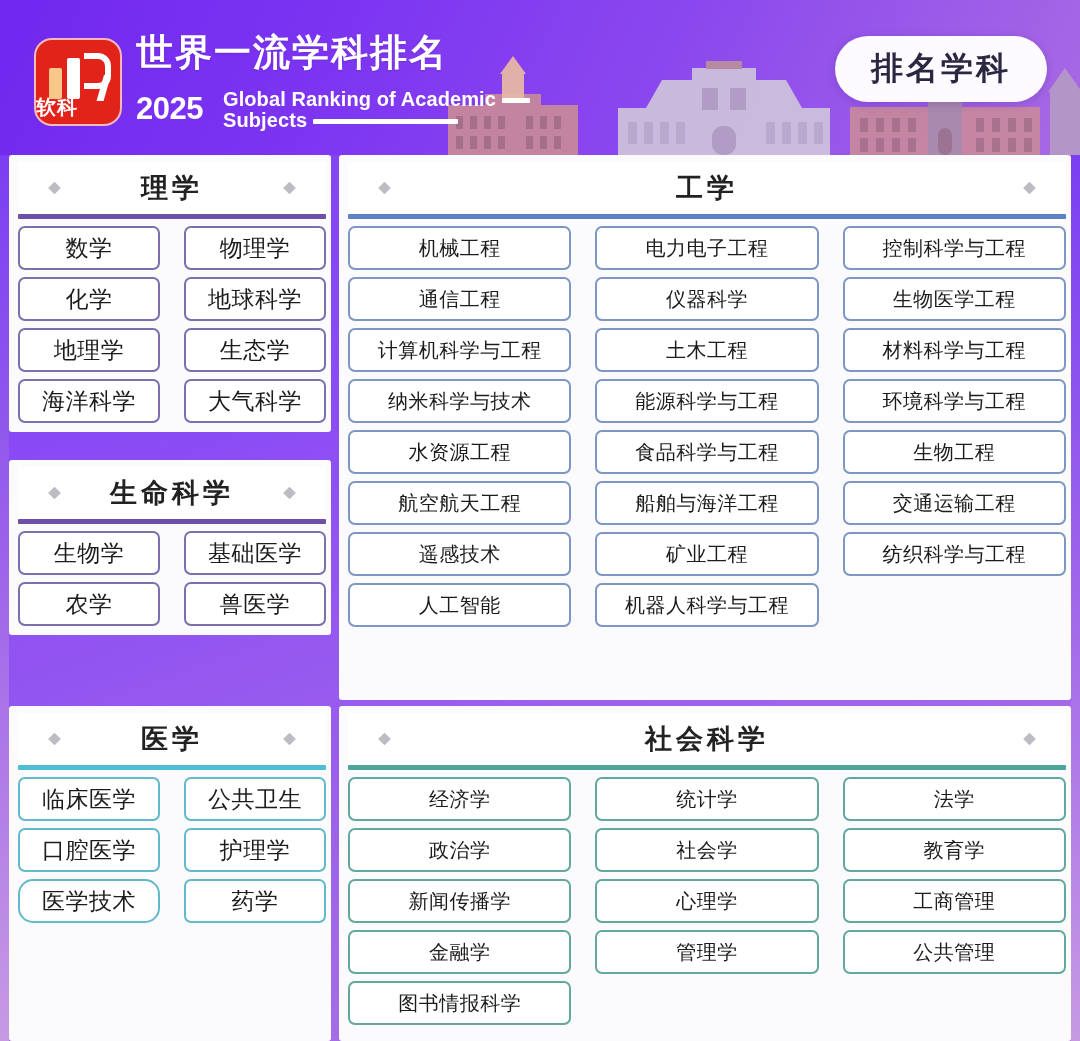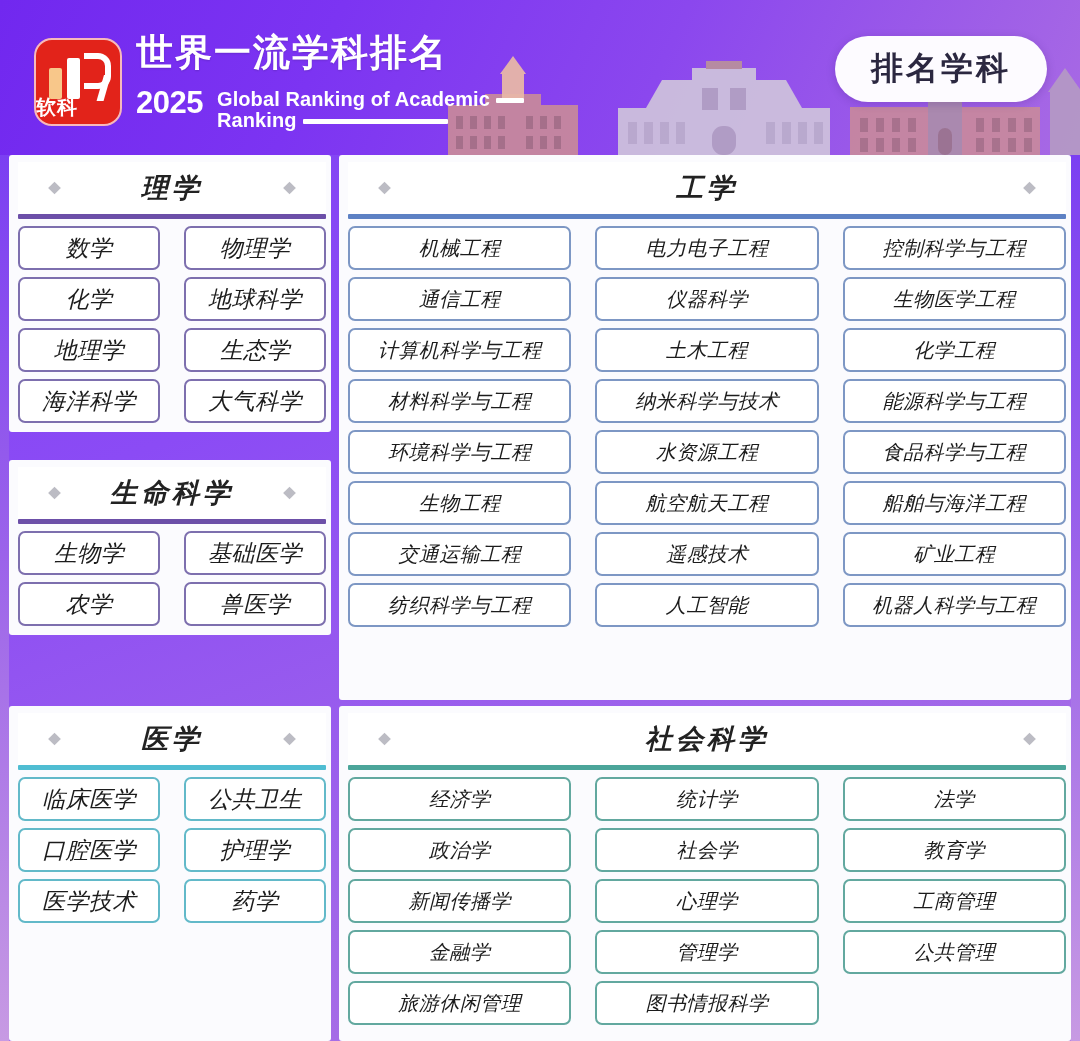--- a/index.html
+++ b/index.html
@@ -97,22 +97,22 @@
   .logo-text { color: #fff; }
   .logo-text .cn-title {
     font-size: 37px;
     font-weight: 700;
     letter-spacing: 2px;
     line-height: 1.08;
     text-shadow: 0 1px 2px rgba(0,0,0,.14);
   }
   .logo-sub {
     display: flex;
-    align-items: flex-start;
-    gap: 14px;
+    align-items: center;
+    gap: 20px;
     margin-top: 14px;
   }
   .logo-year {
     font-size: 31px;
     font-weight: 800;
     line-height: 1;
     letter-spacing: -0.5px;
   }
   .logo-en {
     font-size: 20px;
@@ -172,21 +172,20 @@
   }
 
   .col-left  { display: flex; flex-direction: column; gap: 6px; }
 
   .panel {
     background: #fbfbfe;
     border-radius: 3px;
     padding: 7px 5px 9px 9px;
     display: flex;
     flex-direction: column;
-    font-style: italic;
   }
   .panel.p-science   { flex: 0 0 auto; }
   .panel.p-life      { flex: 0 0 auto; margin-top: 22px; }
 
   .sec-head {
     position: relative;
     height: 52px;
     display: flex;
     align-items: center;
     justify-content: center;
@@ -355,21 +354,21 @@
       <div class="bar bar-2"></div>
       <div class="logo-r"></div>
       <div class="logo-cn">软科</div>
     </div>
     <div class="logo-text">
       <div class="cn-title">世界一流学科排名</div>
       <div class="logo-sub">
         <div class="logo-year">2025</div>
         <div class="logo-en">
           <div><span>Global Ranking of Academic</span><span class="rule rule-a"></span></div>
-          <div><span>Ranking</span><span class="rule rule-b"></span></div>
+          <div><span>Subjects</span><span class="rule rule-b"></span></div>
         </div>
       </div>
     </div>
   </div>
 
   <div class="pill">
     <span>排名学科</span>
   </div>
 </div>
 
@@ -426,21 +425,20 @@
       <div class="sec-rule" style="background: rgb(93, 129, 196);"></div>
       <div class="tiles three">
         <div class="tile" style="border-color: rgb(125, 151, 196);">机械工程</div>
         <div class="tile" style="border-color: rgb(125, 151, 196);">电力电子工程</div>
         <div class="tile" style="border-color: rgb(125, 151, 196);">控制科学与工程</div>
         <div class="tile" style="border-color: rgb(125, 151, 196);">通信工程</div>
         <div class="tile" style="border-color: rgb(125, 151, 196);">仪器科学</div>
         <div class="tile" style="border-color: rgb(125, 151, 196);">生物医学工程</div>
         <div class="tile" style="border-color: rgb(125, 151, 196);">计算机科学与工程</div>
         <div class="tile" style="border-color: rgb(125, 151, 196);">土木工程</div>
-        <div class="tile" style="border-color: rgb(125, 151, 196);">化学工程</div>
         <div class="tile" style="border-color: rgb(125, 151, 196);">材料科学与工程</div>
         <div class="tile" style="border-color: rgb(125, 151, 196);">纳米科学与技术</div>
         <div class="tile" style="border-color: rgb(125, 151, 196);">能源科学与工程</div>
         <div class="tile" style="border-color: rgb(125, 151, 196);">环境科学与工程</div>
         <div class="tile" style="border-color: rgb(125, 151, 196);">水资源工程</div>
         <div class="tile" style="border-color: rgb(125, 151, 196);">食品科学与工程</div>
         <div class="tile" style="border-color: rgb(125, 151, 196);">生物工程</div>
         <div class="tile" style="border-color: rgb(125, 151, 196);">航空航天工程</div>
         <div class="tile" style="border-color: rgb(125, 151, 196);">船舶与海洋工程</div>
         <div class="tile" style="border-color: rgb(125, 151, 196);">交通运输工程</div>
@@ -457,21 +455,21 @@
         <span class="diamond left"></span>
         <span class="title">医学</span>
         <span class="diamond right"></span>
       </div>
       <div class="sec-rule" style="background: rgb(79, 189, 210);"></div>
       <div class="tiles two">
         <div class="tile" style="border-color: rgb(98, 185, 201);">临床医学</div>
         <div class="tile" style="border-color: rgb(98, 185, 201);">公共卫生</div>
         <div class="tile" style="border-color: rgb(98, 185, 201);">口腔医学</div>
         <div class="tile" style="border-color: rgb(98, 185, 201);">护理学</div>
-        <div class="tile" style="border-color: rgb(98, 185, 201);">医学技术</div>
+        <div class="tile" style="border-color: rgb(98, 185, 201); border-radius: 15px;">医学技术</div>
         <div class="tile" style="border-color: rgb(98, 185, 201);">药学</div>
       </div>
     </div>
 
     <div class="panel v-teal">
       <div class="sec-head">
         <span class="diamond left"></span>
         <span class="title">社会科学</span>
         <span class="diamond right"></span>
       </div>
@@ -482,19 +480,18 @@
         <div class="tile" style="border-color: rgb(98, 168, 159);">法学</div>
         <div class="tile" style="border-color: rgb(98, 168, 159);">政治学</div>
         <div class="tile" style="border-color: rgb(98, 168, 159);">社会学</div>
         <div class="tile" style="border-color: rgb(98, 168, 159);">教育学</div>
         <div class="tile" style="border-color: rgb(98, 168, 159);">新闻传播学</div>
         <div class="tile" style="border-color: rgb(98, 168, 159);">心理学</div>
         <div class="tile" style="border-color: rgb(98, 168, 159);">工商管理</div>
         <div class="tile" style="border-color: rgb(98, 168, 159);">金融学</div>
         <div class="tile" style="border-color: rgb(98, 168, 159);">管理学</div>
         <div class="tile" style="border-color: rgb(98, 168, 159);">公共管理</div>
-        <div class="tile" style="border-color: rgb(98, 168, 159);">旅游休闲管理</div>
         <div class="tile" style="border-color: rgb(98, 168, 159);">图书情报科学</div>
       </div>
     </div>
 
   </div>
 </div>
 
 </body></html>

